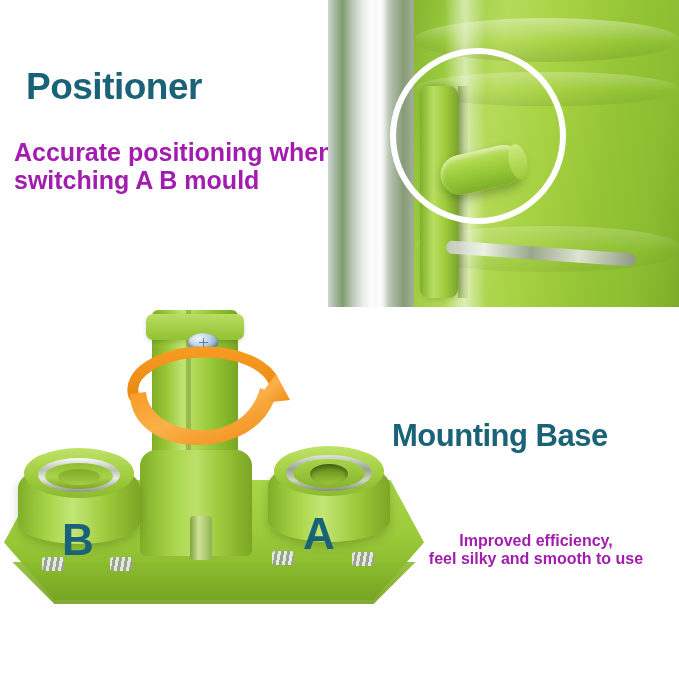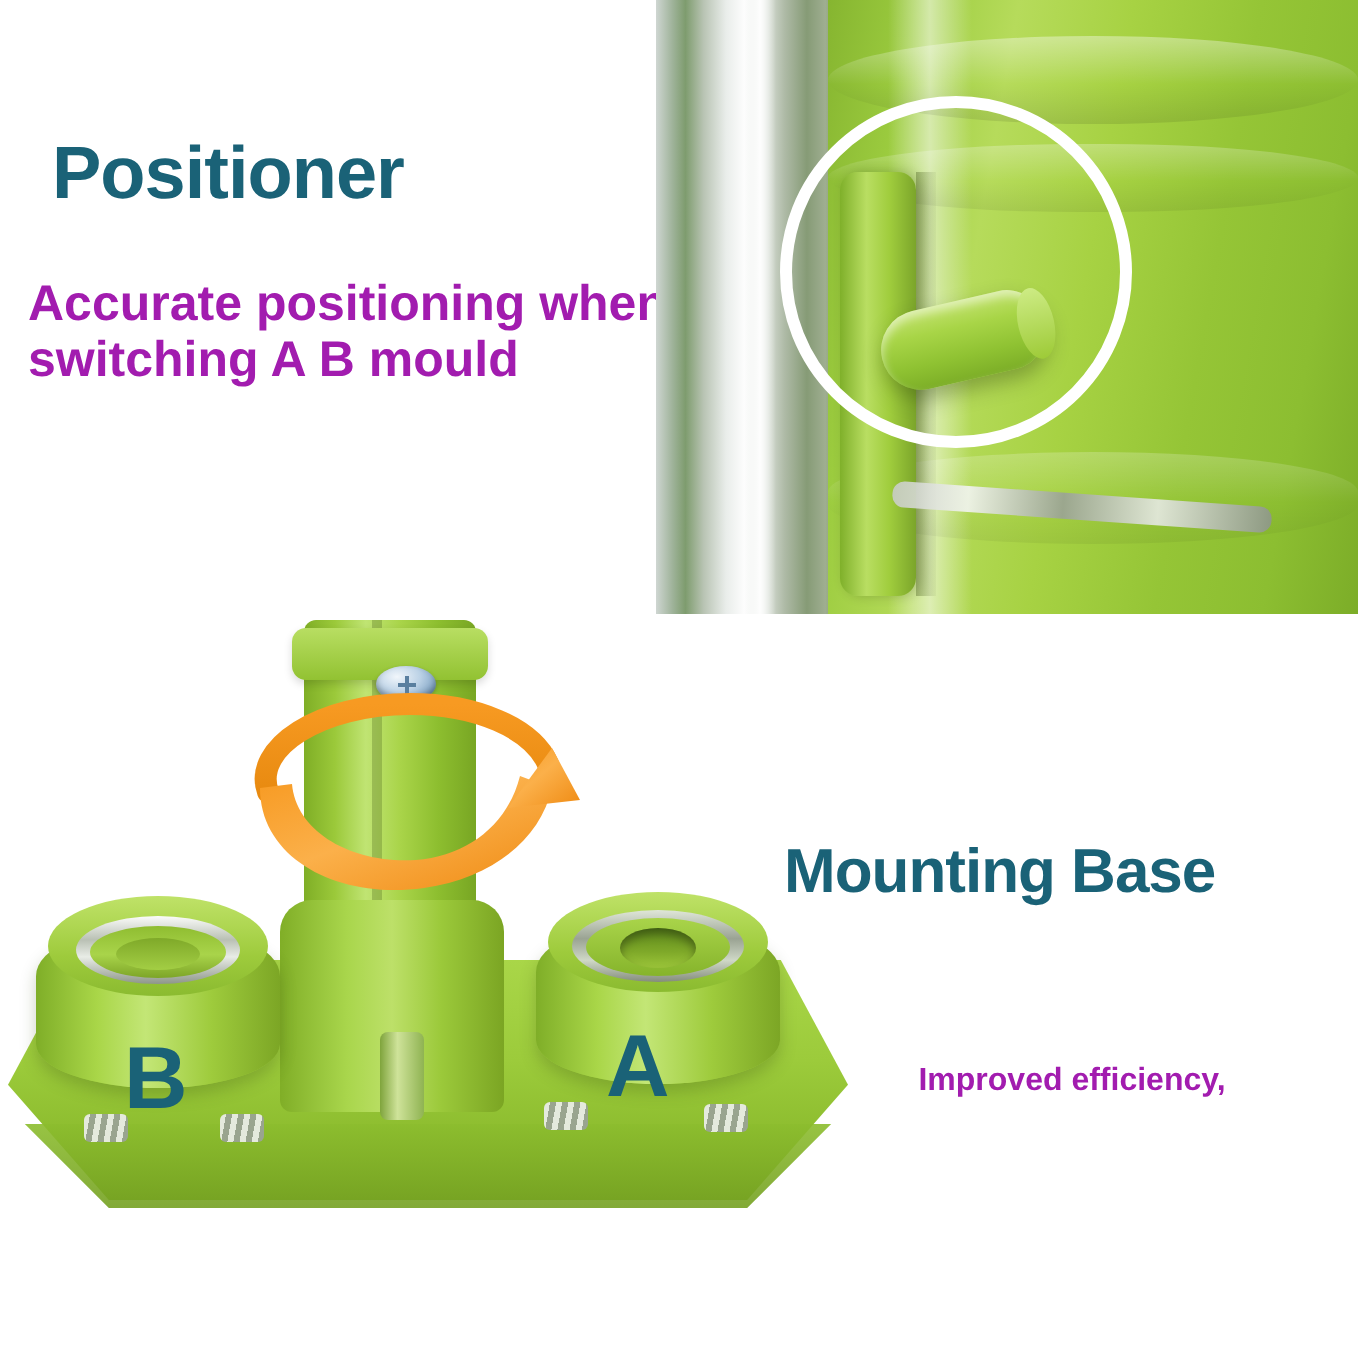--- a/index.html
+++ b/index.html
@@ -501,15 +501,16 @@
   <div class="spring" id="spring-b2"></div>
   <div class="spring" id="spring-a1"></div>
   <div class="spring" id="spring-a2"></div>
 
   <div class="headline" id="rotary-title">
     <span class="l2">Mounting Base</span>
   </div>
 
   <div class="subtext" id="rotary-sub">
     <span class="l1">Improved efficiency,</span>
+    <span class="l2">feel silky and smooth to use</span>
   </div>
 
 </div>
 
 </body></html>

